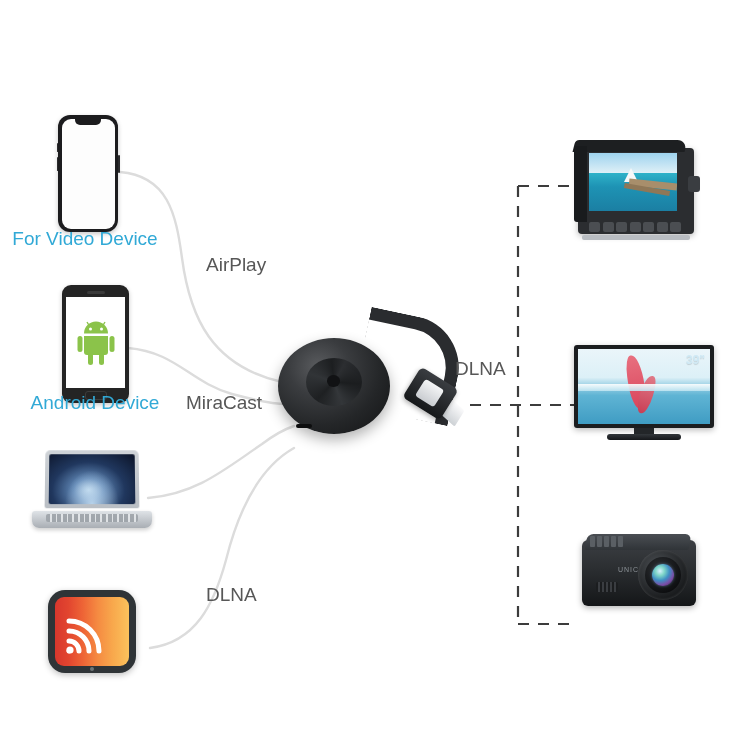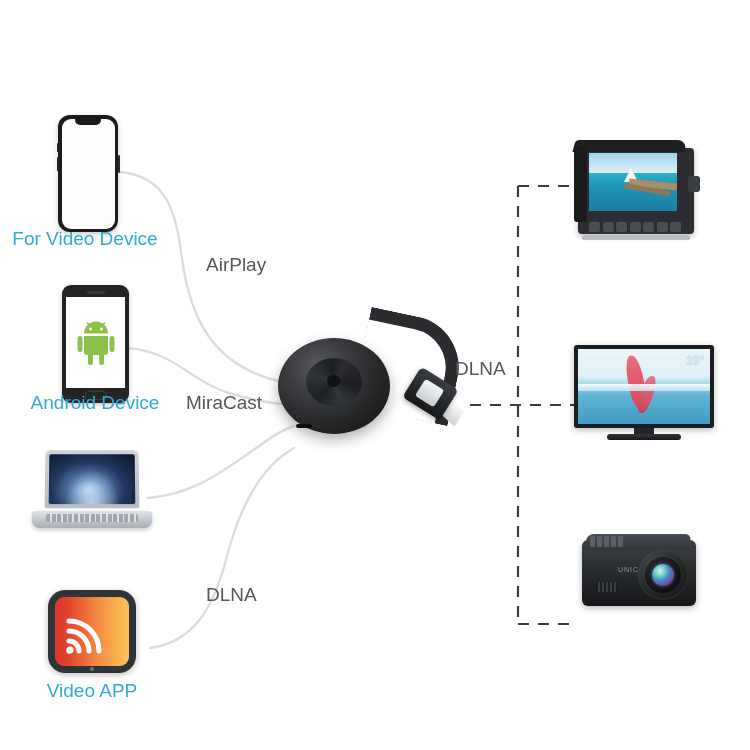--- a/index.html
+++ b/index.html
@@ -339,21 +339,20 @@
             <path d="M4 24 a10 10 0 0 1 10 10"></path>
             <path d="M4 14 a20 20 0 0 1 20 20"></path>
             <path d="M4 4  a30 30 0 0 1 30 30"></path>
           </g>
           <circle cx="5" cy="33" r="3.6" fill="#ffffff"></circle>
         </svg>
       </div>
       <div class="dot"></div>
     </div>
   </div>
-  <div class="dev-label" style="left:7px;top:680px;width:170px;">Video APP</div>
 
   <div class="proto-label" style="left:206px;top:254px;">AirPlay</div>
   <div class="proto-label" style="left:186px;top:392px;">MiraCast</div>
   <div class="proto-label" style="left:206px;top:584px;">DLNA</div>
 
   <div class="node" style="left:278px;top:310px;">
     <div class="dongle">
       <div class="cable"></div>
       <div class="puck">
         <div class="disc"></div>

